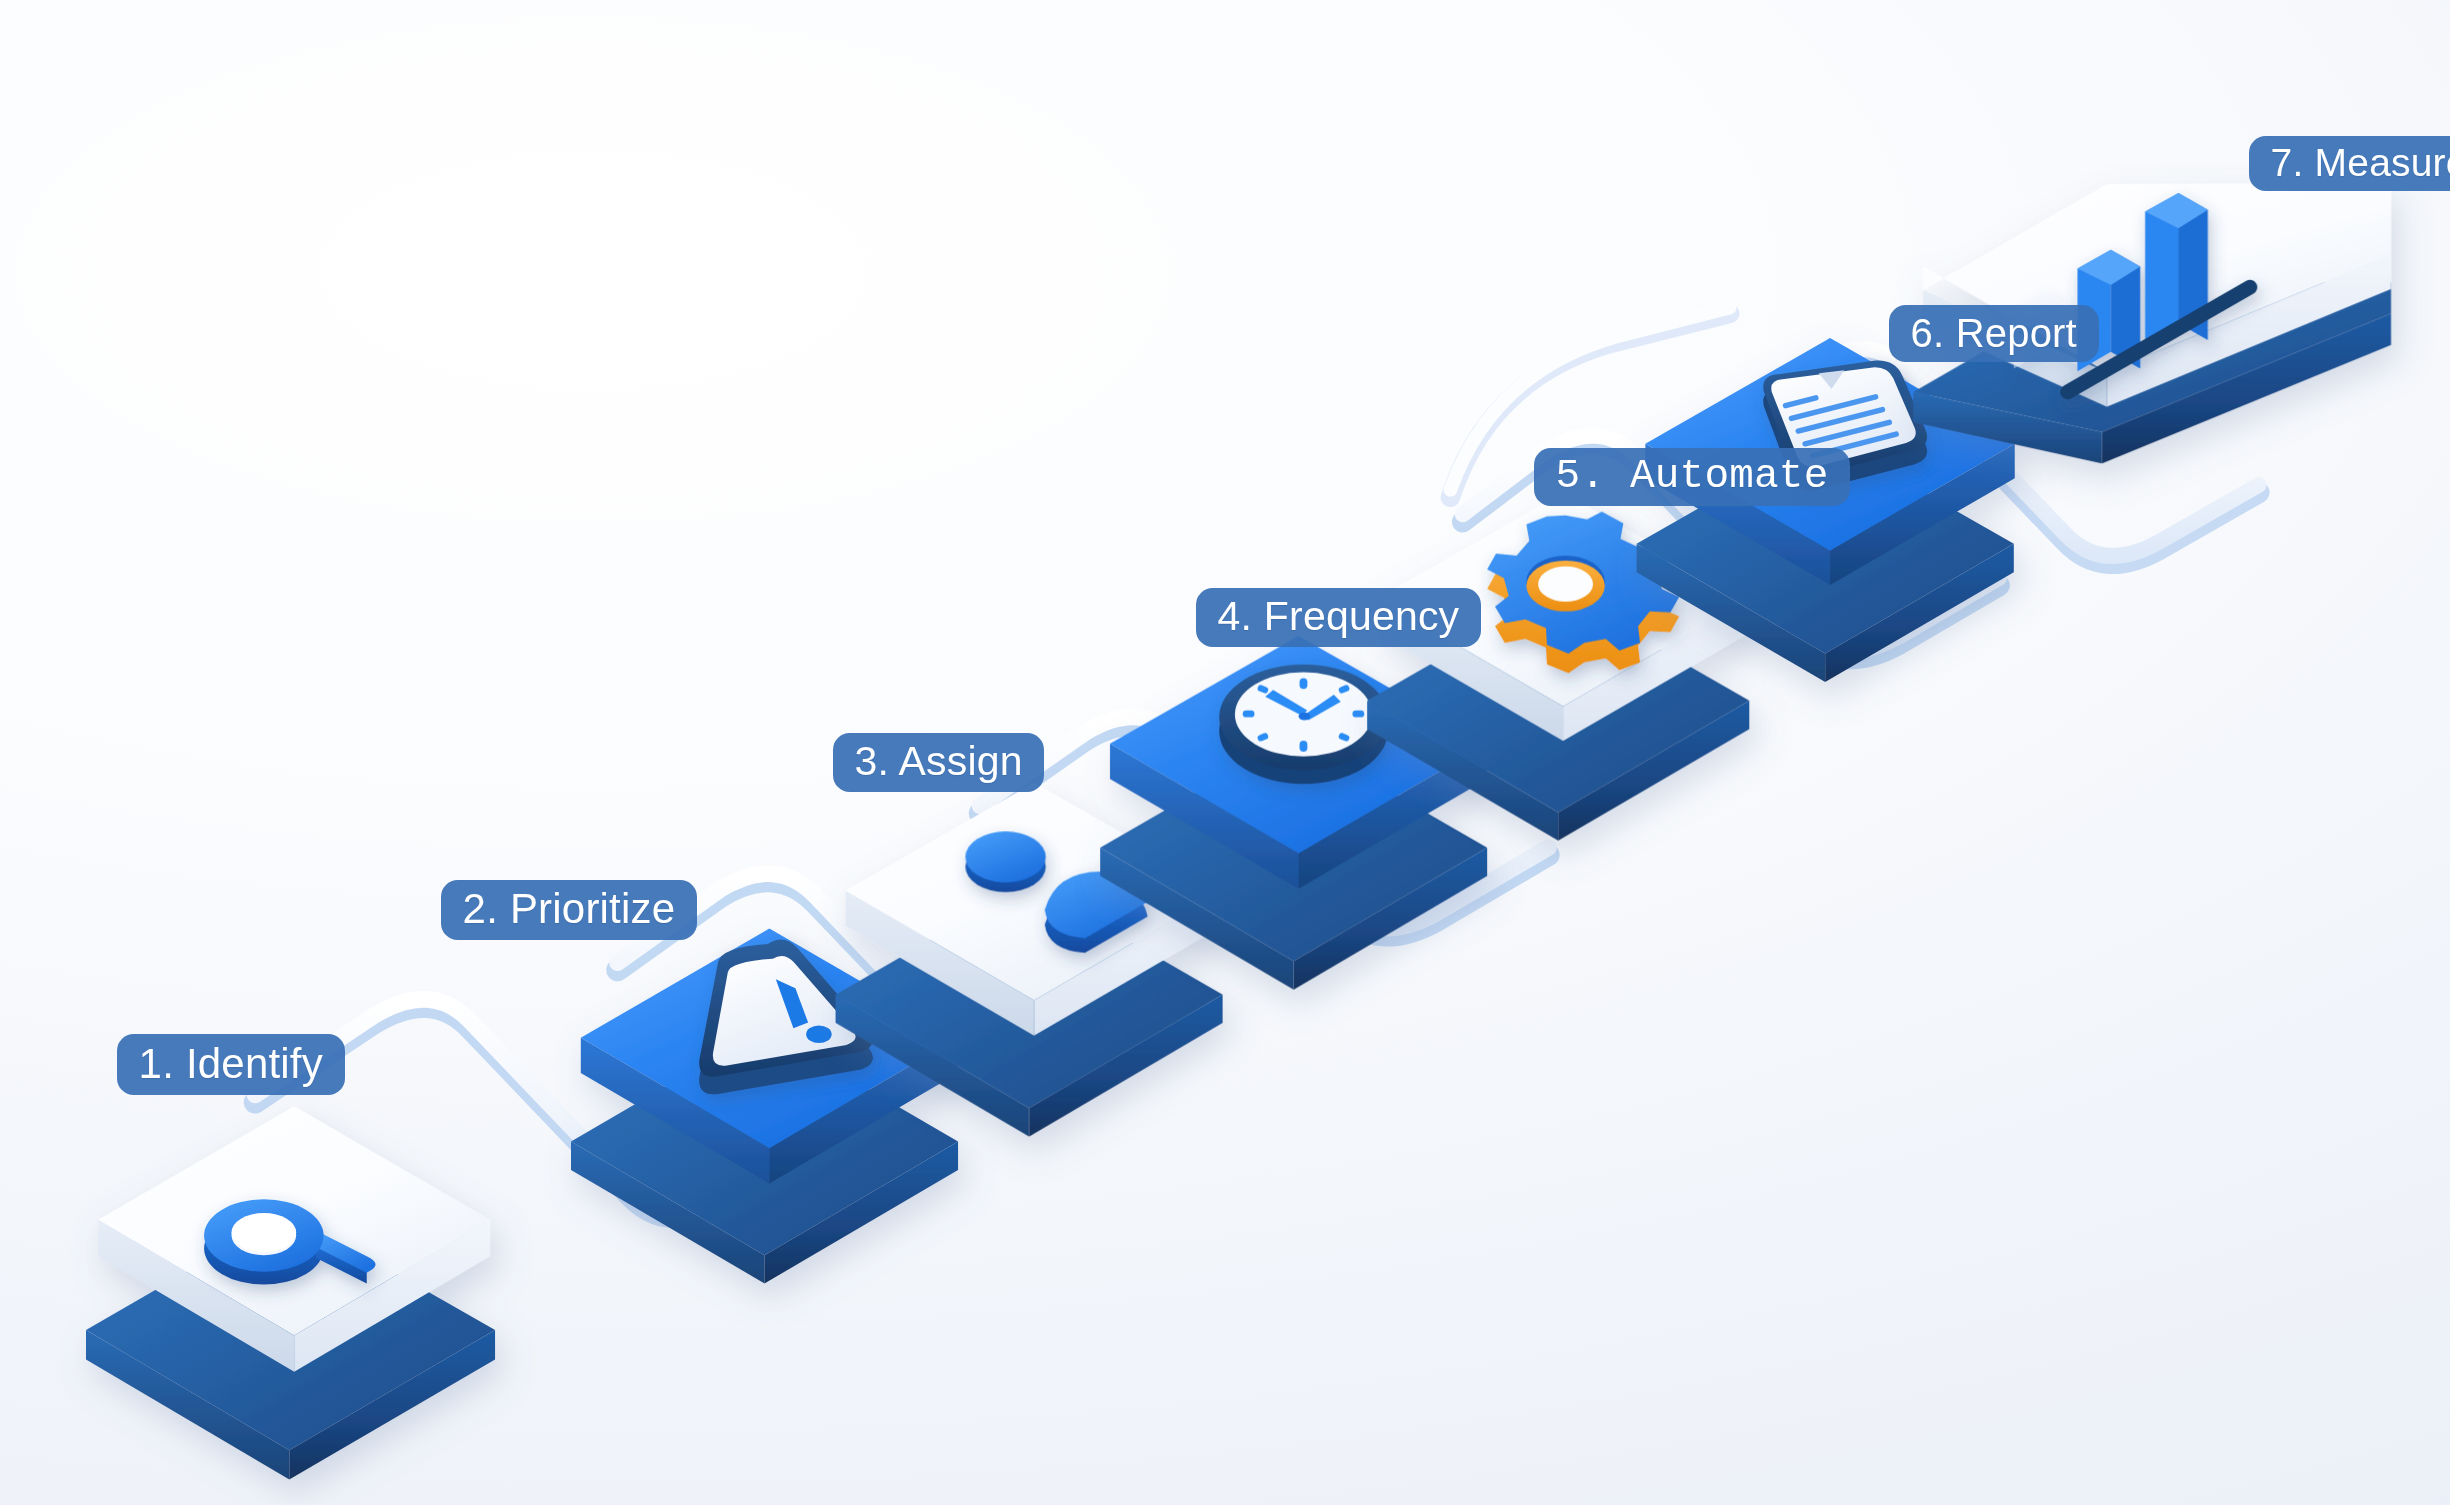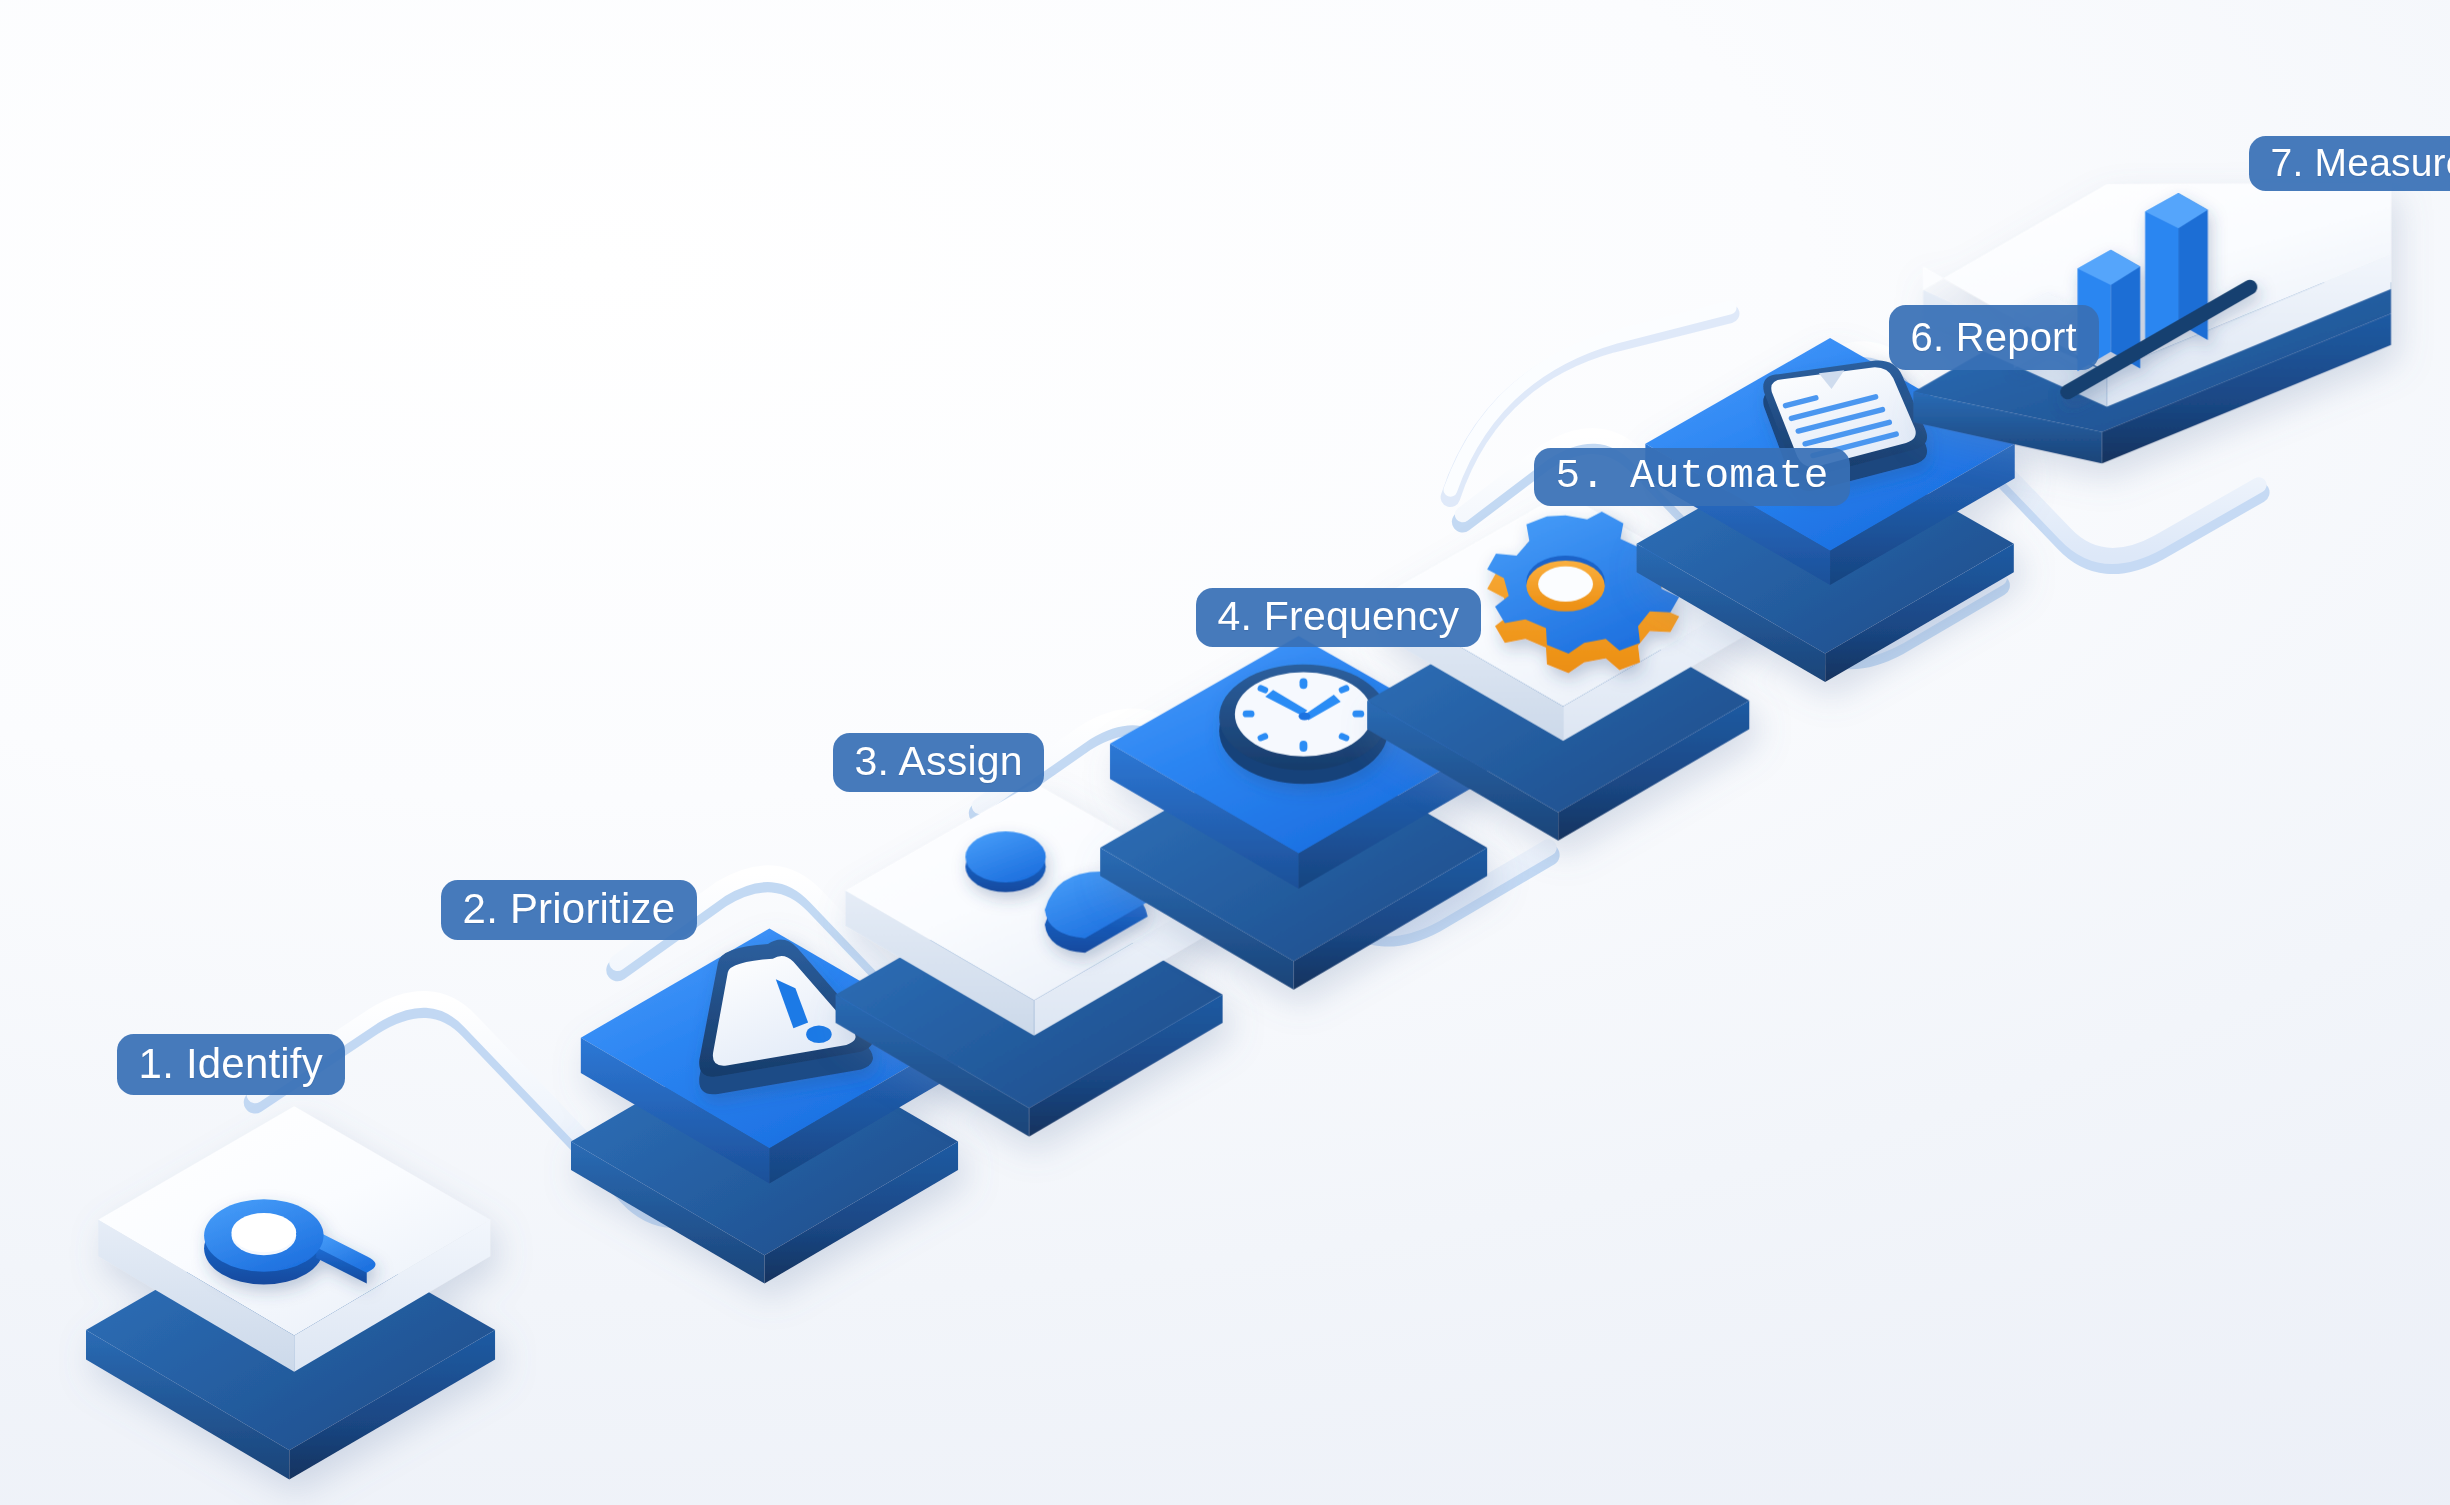--- a/index.html
+++ b/index.html
@@ -36,21 +36,21 @@
     z-index: 90;
     text-shadow: 0 0.5px 1px rgba(20,50,90,0.18);
   }
   .badge span { display:block; line-height:1; transform: translateY(-1px); }
 
   #badge1 { left: 117px;  top: 1034px; height: 61px; font-size: 42px; }
   #badge2 { left: 441px;  top: 880px; height: 60px; font-size: 42px; }
   #badge3 { left: 833px; top: 733px; height: 59px; font-size: 41px; text-align: right; }
   #badge4 { left: 1156px; top: 588px; height: 59px; font-size: 41px; margin-left: 40px; }
   #badge5 { left: 1534px; top:  448px; height: 58px; font-size: 41px; font-family: Liberation Mono, monospace; }
-  #badge6 { left: 1889px; top:  305px; height: 65px; font-size: 40px; }
+  #badge6 { left: 1889px; top:  305px; height: 57px; font-size: 40px; }
   #badge7 { left: 2249px; top:  136px; height: 55px; font-size: 39px; }
 </style>
 </head>
 <body>
 
 <div id="stage">
   <div id="scene">
 
     <svg class="layer" viewBox="0 0 5504 3072">
       <defs>

